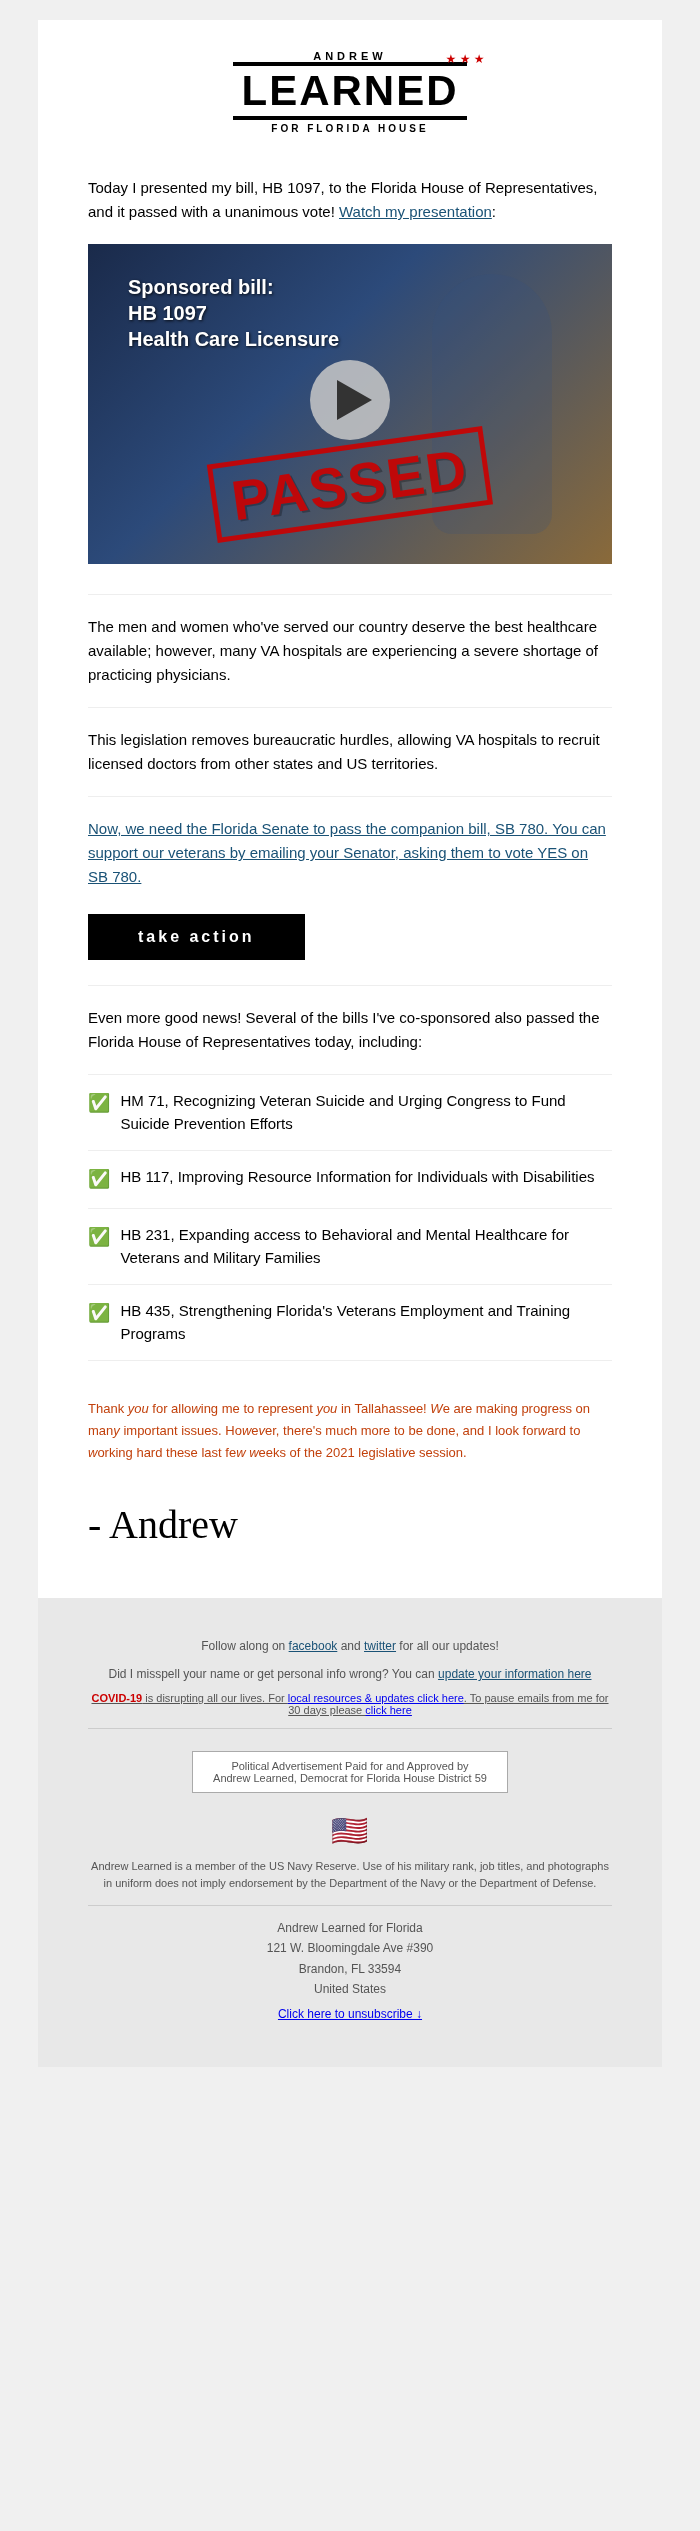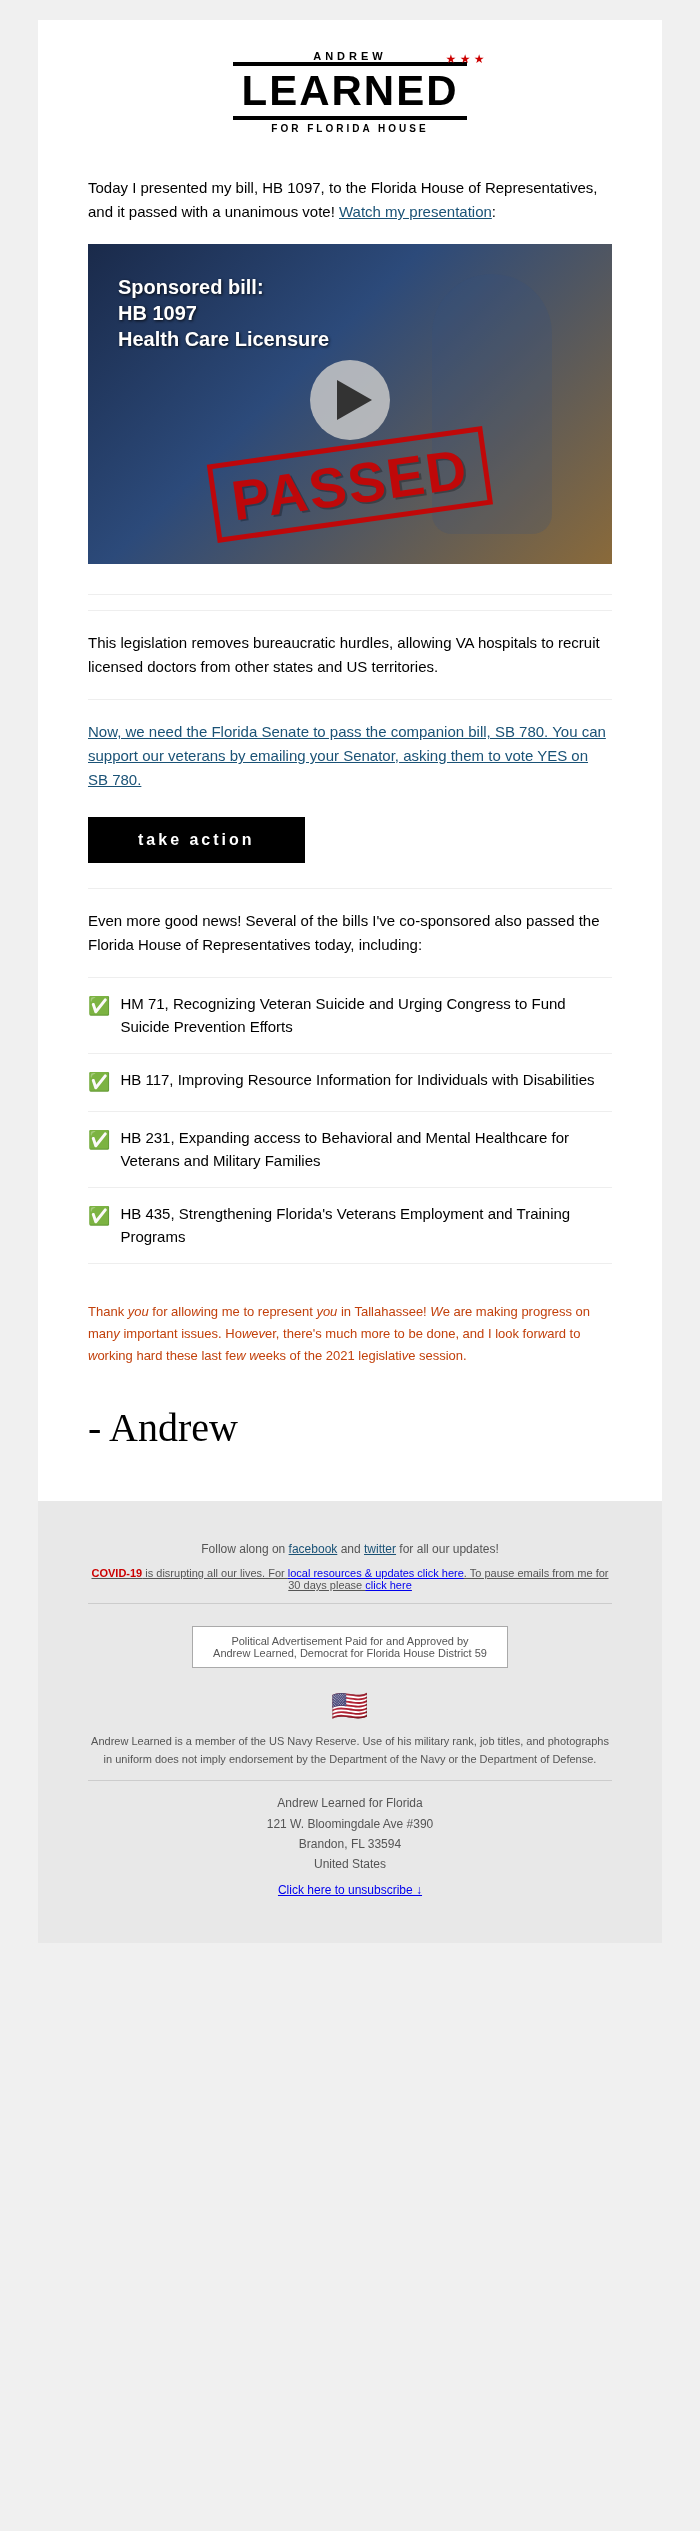--- a/index.html
+++ b/index.html
@@ -48,21 +48,21 @@
     .video-bg {
       width: 100%;
       height: 100%;
       background: linear-gradient(135deg, #1a2a4a 0%, #2c4a7a 40%, #8a6a3a 100%);
       position: absolute;
       top: 0; left: 0;
     }
     .video-overlay-text {
       position: absolute;
       top: 30px;
-      left: 30px;
+      left: 40px;
       color: #fff;
       font-size: 20px;
       font-weight: 900;
       line-height: 1.3;
       text-shadow: 1px 1px 3px rgba(0,0,0,0.8);
     }
     .video-play-btn {
       position: absolute;
       top: 50%;
       left: 50%;
@@ -246,20 +246,21 @@
 
       <div style="position:absolute;right:60px;top:30px;width:120px;height:260px;background:rgba(50,80,130,0.4);border-radius:60px 60px 20px 20px;opacity:0.5;"></div>
       <div class="video-play-btn">
         <div class="play-triangle"></div>
       </div>
       <div class="passed-stamp">PASSED</div>
     </div>
 
     <hr class="divider-line">
 
+    <p class="body-text">The men and women who've served our country deserve the best healthcare available; however, many VA hospitals are experiencing a severe shortage of practicing physicians.</p>
 
     <hr class="divider-line">
 
     <p class="body-text">This legislation removes bureaucratic hurdles, allowing VA hospitals to recruit licensed doctors from other states and US territories.</p>
 
     <hr class="divider-line">
 
     <p class="body-text">
       <a class="link-text" href="#">Now, we need the Florida Senate to pass the companion bill, SB 780. You can support our veterans by emailing your Senator, asking them to vote YES on SB 780.</a>
     </p>
@@ -302,20 +303,23 @@
       Thank <em>you</em> for allo<em>w</em>ing me to represent <em>you</em> in Tallahassee! <em>W</em>e are making progress on man<em>y</em> important issues. Ho<em>w</em>e<em>v</em>er, there's much more to be done, and I look for<em>w</em>ard to <em>w</em>orking hard these last fe<em>w</em> <em>w</em>eeks of the 2021 legislati<em>v</em>e session.
     </p>
 
     <div class="signature">- Andrew</div>
 
   </div>
 
   <div class="footer">
     <p class="footer-text">
       <span>Follow along on </span><a href="#">facebook</a><span> and </span><a href="#">twitter</a><span> for all our updates!</span>
+    </p>
+    <p class="footer-text">
+      <span>Did I misspell your name or get personal info wrong? You can </span><a href="#">update your information here</a>
     </p>
     <p class="footer-covid">
       <strong>COVID-19</strong><span> is disrupting all our lives. For </span><a href="#">local resources &amp; updates click here</a><span>. To pause emails from me for 30 days please </span><a href="#">click here</a>
     </p>
 
     <hr class="footer-divider">
 
     <div class="footer-disclaimer">
       <p>Political Advertisement Paid for and Approved by</p>
       <p>Andrew Learned, Democrat for Florida House District 59</p>

